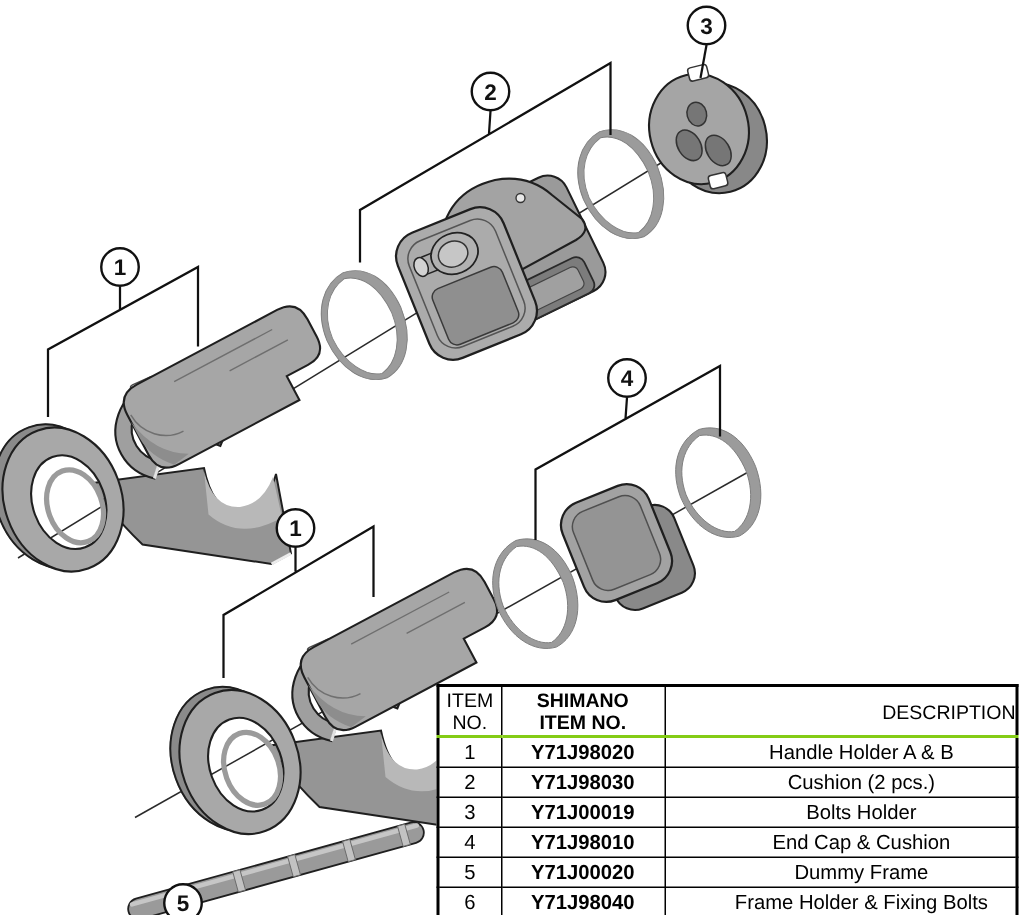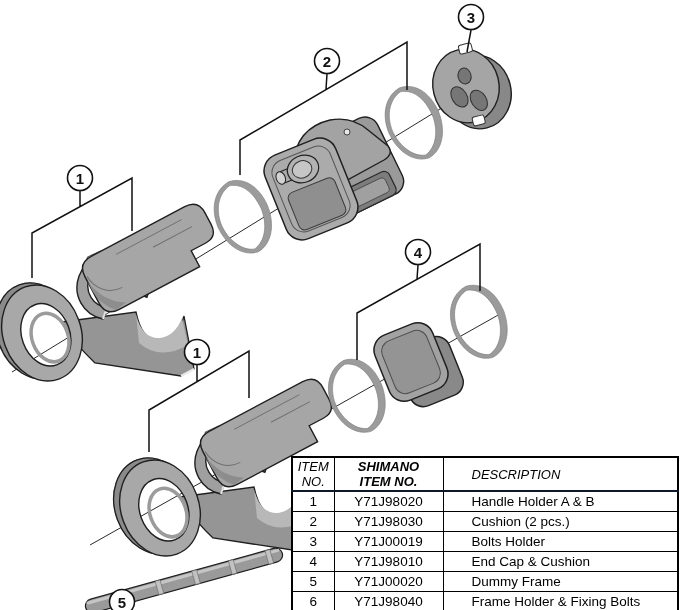--- a/index.html
+++ b/index.html
@@ -5,26 +5,26 @@
   html,body{margin:0;padding:0;background:#fff;}
   #stage{position:relative;width:680px;height:610px;background:#fff;overflow:hidden;
          font-family:"Liberation Sans",sans-serif;}
   #diagram{position:absolute;left:0;top:0;}
   .callout-num{font:bold 15px "Liberation Sans",sans-serif;fill:#111;}
   .parts-table{position:absolute;left:291px;top:456px;background:#fff;}
   .parts-table table{border-collapse:collapse;table-layout:fixed;width:386px;color:#000;
       border:2px solid #000;border-bottom-width:3px;}
   .parts-table th,.parts-table td{border:1px solid #000;overflow:hidden;white-space:nowrap;}
   .parts-table thead th{height:32px;font-size:13px;font-weight:normal;line-height:15px;
-      text-align:center;vertical-align:middle;border-bottom:2px solid #0f172a;padding:0;font-style:italic;}
+      text-align:center;vertical-align:middle;border-bottom:2px solid #84cc16;padding:0;}
   .parts-table th.th-code{font-weight:bold;}
-  .parts-table th.th-desc{text-align:left;padding-left:28px;}
+  .parts-table th.th-desc{text-align:right;padding-left:28px;}
   .parts-table td{height:19px;font-size:13.5px;line-height:19px;text-align:center;padding:0;}
-  .parts-table td.code{font-weight:normal;}
-  .parts-table td.desc{text-align:left;padding-left:28px;margin-left:28px;}
+  .parts-table td.code{font-weight:bold;}
+  .parts-table td.desc{text-align:center;padding-left:28px;margin-left:28px;}
 </style>
 </head>
 <body>
 
 <div id="stage">
 
 <svg id="diagram" width="680" height="610" viewBox="0 0 680 610">
   <defs>
 
     <g id="cushion-shape">

